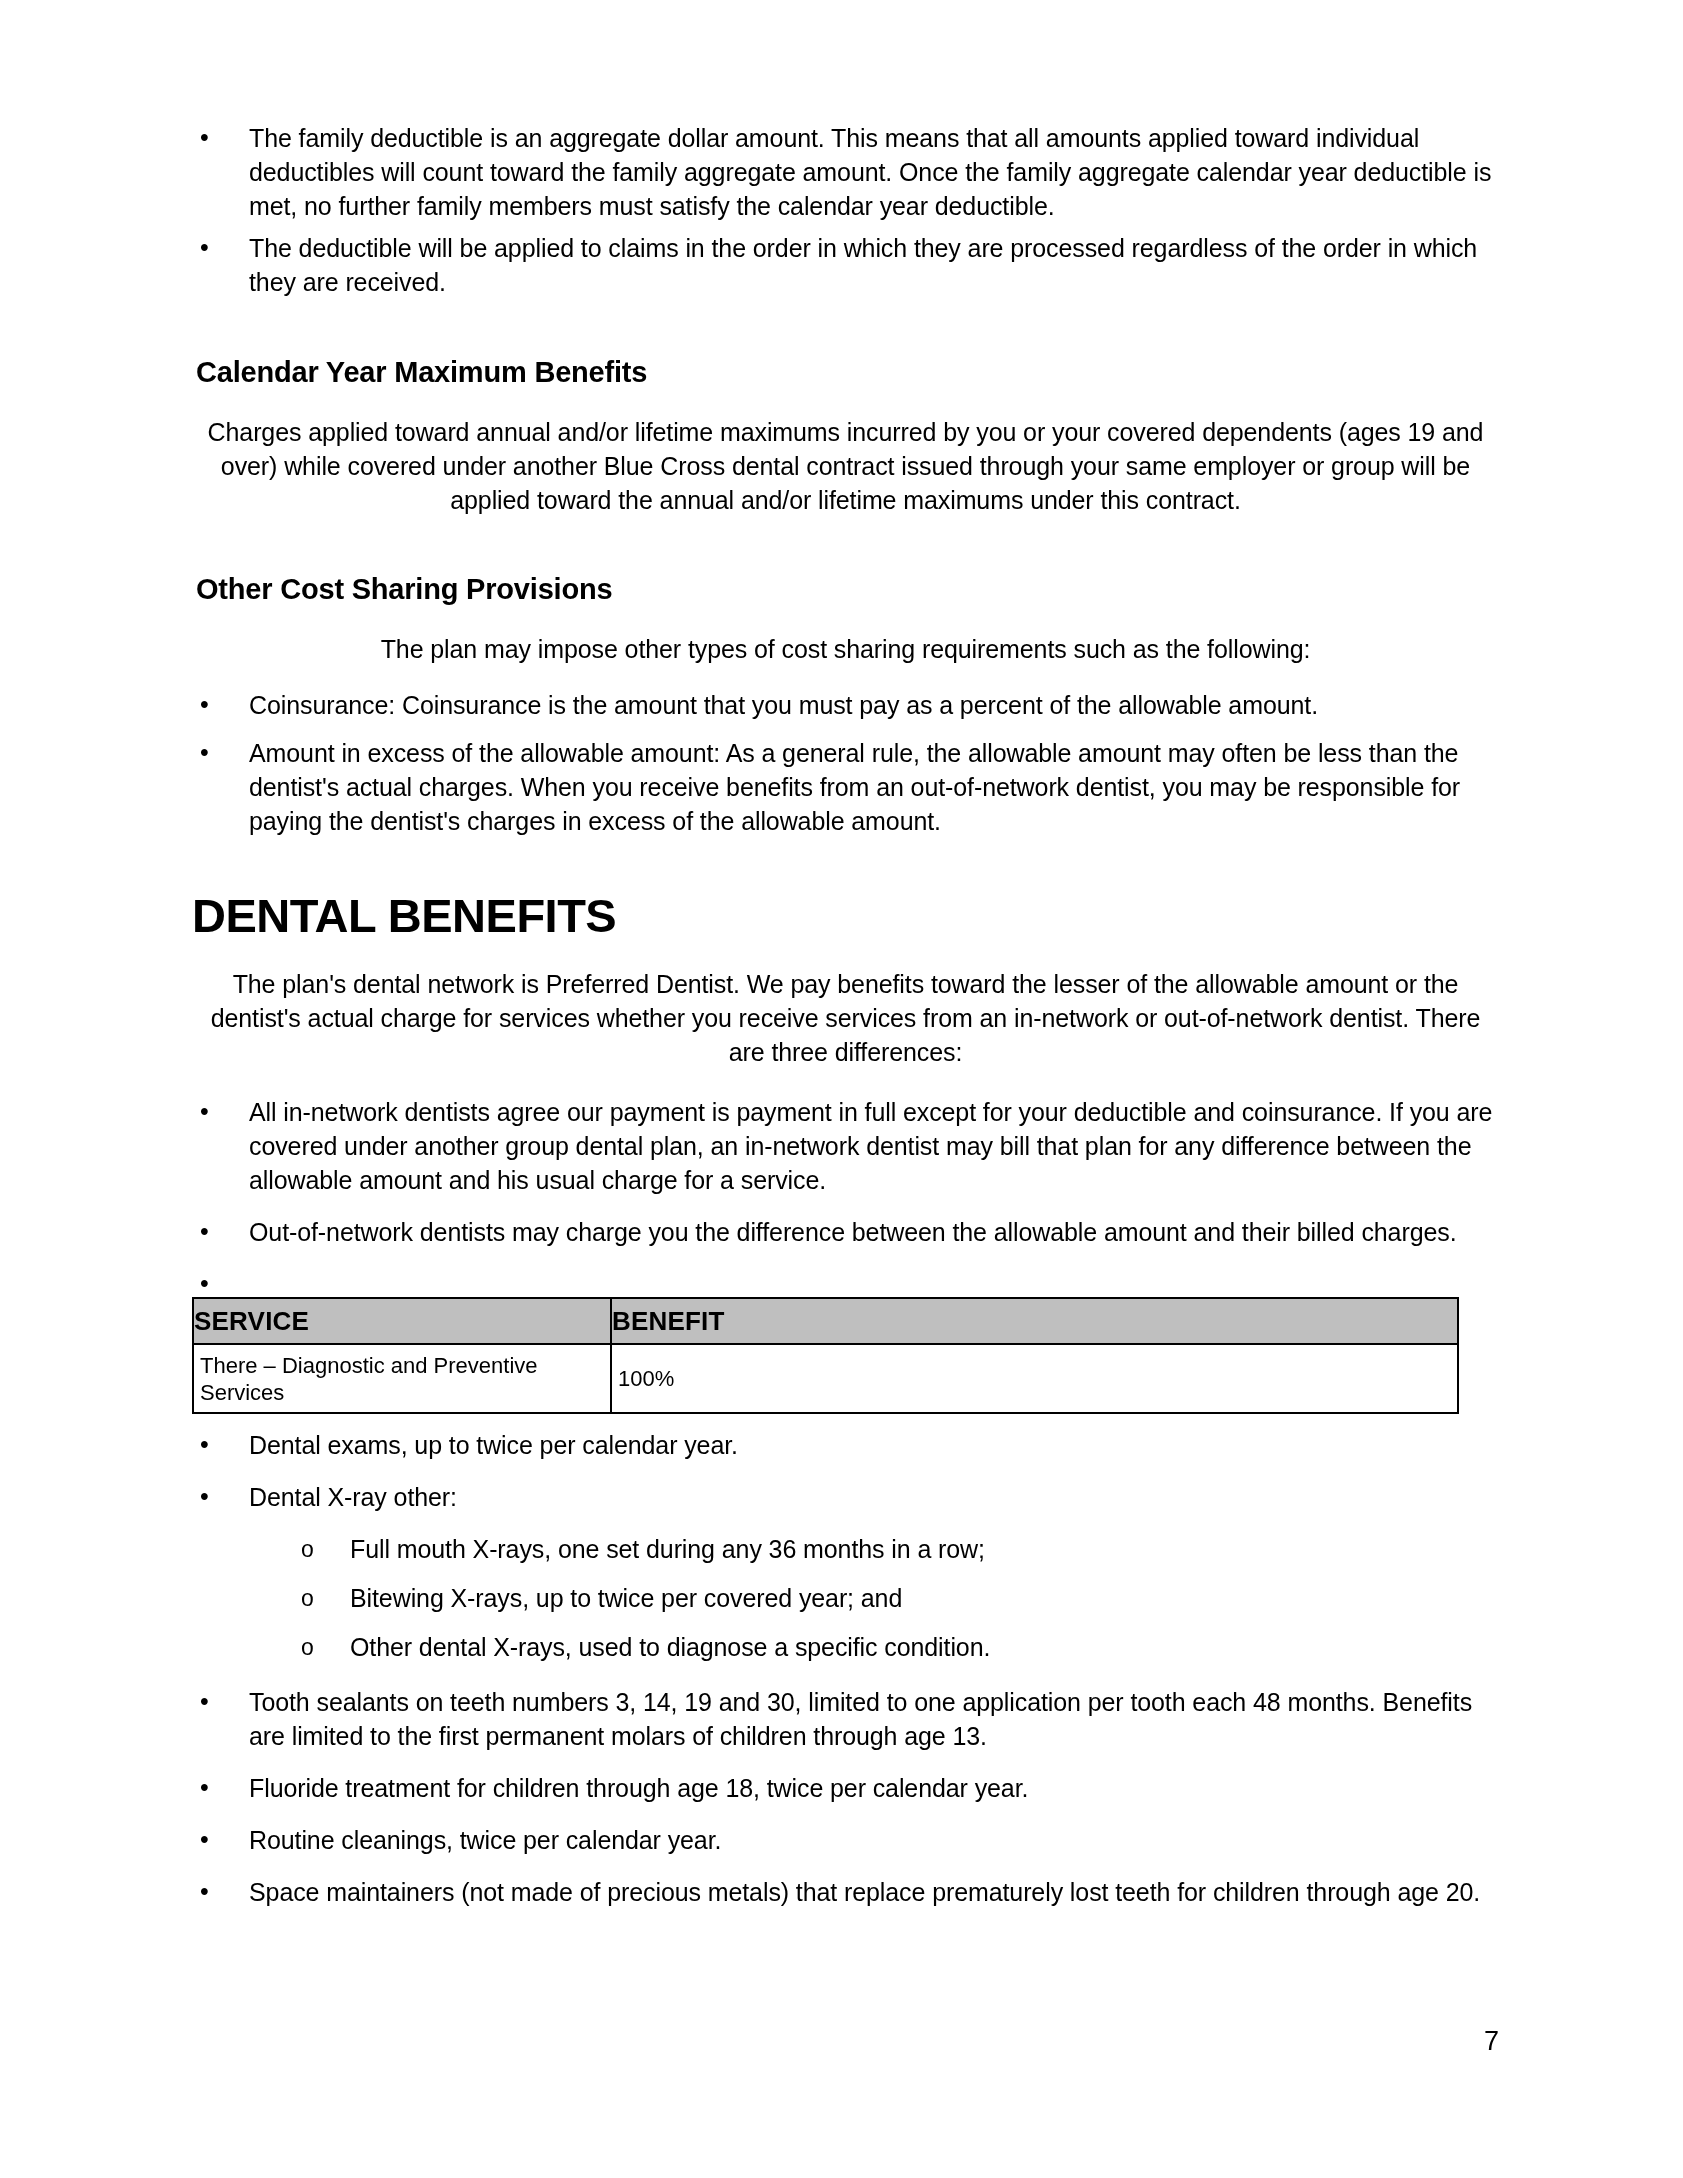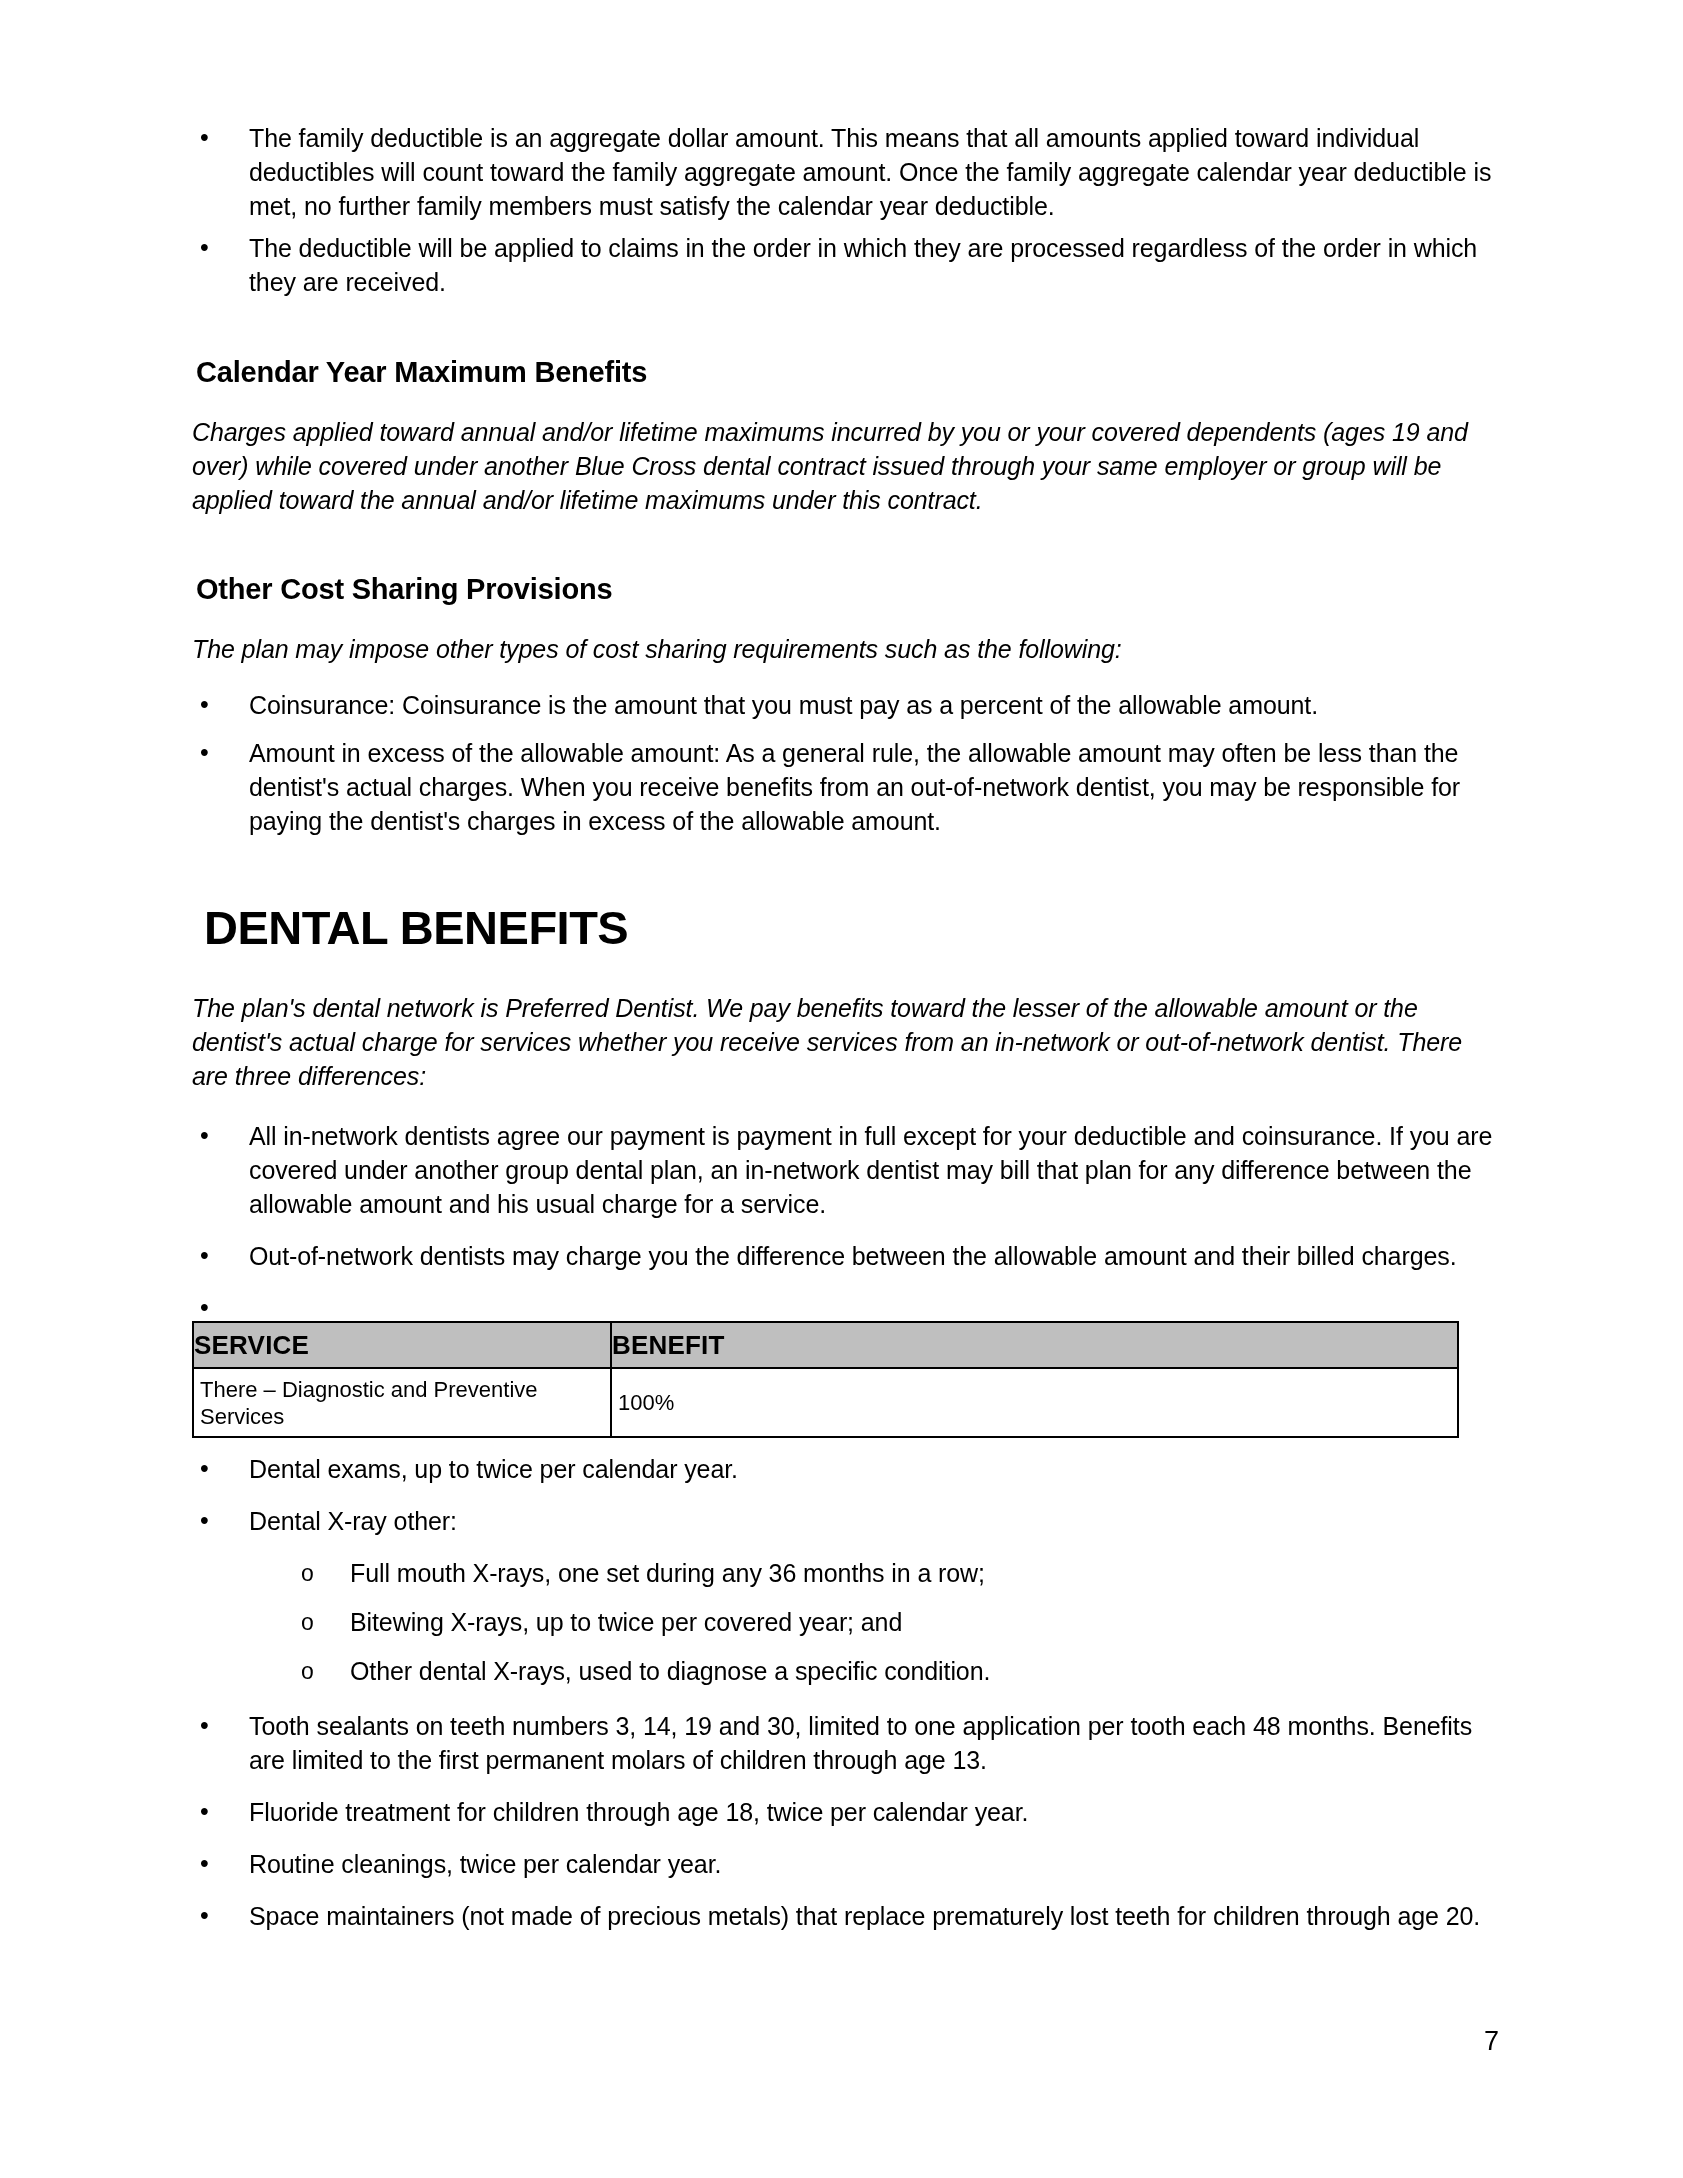--- a/index.html
+++ b/index.html
@@ -28,23 +28,22 @@
     left: 192px;
     top: 121px;
     width: 1307px;
   }
   
   .para {
     font-size: 25px;
     line-height: 34px;
     letter-spacing: -0.1px;
     margin: 0 0 0 0;
-    text-align: left;
-    font-weight: 500;
-    font-style: italic;
+    text-align: center;
+    font-weight: 500;
     -webkit-font-smoothing: none;
   }
 
   
   .bullet {
     position: relative;
     padding-left: 57px;
     margin-bottom: 8px;
     font-size: 25px;
     line-height: 34px;
@@ -81,21 +80,21 @@
     line-height: 34px;
     font-weight: bold;
     letter-spacing: -0.2px;
     margin: 4px;
   }
   h1.bigtitle {
     font-size: 47px;
     line-height: 51px;
     font-weight: bold;
     letter-spacing: -0.5px;
-    margin: 12px;
+    margin: 0;
   }
 
   .sp-6  { height: 6px; }
   .sp-10 { height: 10px; }
   .sp-14 { height: 14px; }
   .sp-22 { height: 22px; }
   .sp-26 { height: 26px; }
   .sp-44 { height: 44px; }
   .sp-52 { height: 51px; }
 

